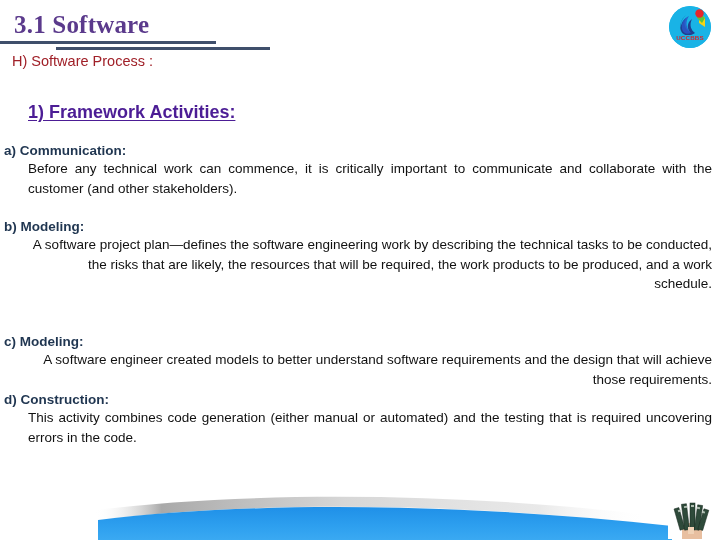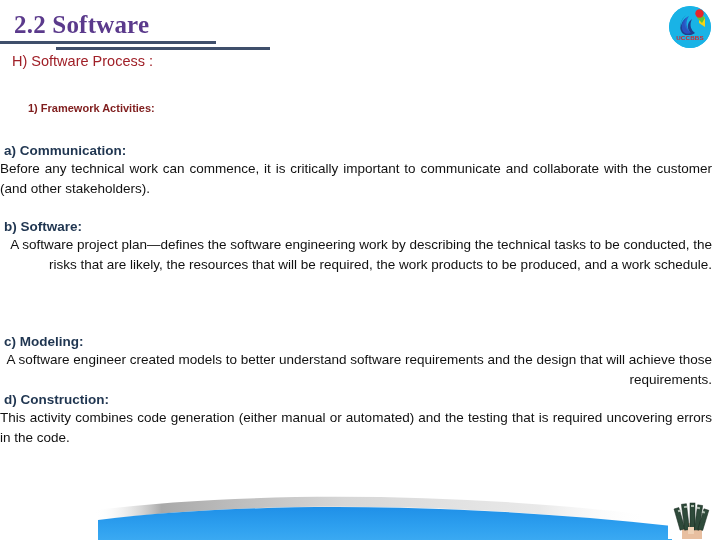--- a/index.html
+++ b/index.html
@@ -71,23 +71,24 @@
     top: 53px;
     font-size: 14.5px;
     font-weight: normal;
     color: #a02028;
     white-space: nowrap;
   }
   .h-framework {
     position: absolute;
     left: 28px;
     top: 102px;
-    font-size: 11px;
+    font-size: 18px;
     font-weight: bold;
-    color: #7f1d1d;
+    color: #4c1d95;
+    text-decoration: underline;
     text-underline-offset: 2px;
     white-space: nowrap;
   }
 
   
   .block {
     position: absolute;
     left: 0px;
     width: 720px;
   }
@@ -95,20 +96,21 @@
     font-size: 13.5px;
     font-weight: bold;
     color: #1f3550;
     padding-left: 4px;
     line-height: 17px;
   }
   .block-body {
     font-size: 13.5px;
     color: #111111;
     line-height: 19.5px;
+    padding-left: 28px;
     padding-right: 8px;
     text-align: justify;
     text-justify: inter-word;
   }
   .block-body.nojust {
     text-align: right;
   }
 
   
   .bottom-deco {
@@ -125,21 +127,21 @@
     bottom: 1px;
     width: 48px;
     height: 40px;
   }
 </style>
 </head>
 <body>
 
 <div class="slide">
 
-  <div class="slide-title">2.2 Software</div>
+  <div class="slide-title">3.1 Software</div>
   <div class="title-rule-a"></div>
   <div class="title-rule-b"></div>
 
   <div class="logo">
     <svg width="42" height="42" viewBox="0 0 42 42" xmlns="http://www.w3.org/2000/svg">
       <circle cx="21" cy="21" r="21" fill="#19b3e6"></circle>
       <path d="M30 6 L36 12 L36 21 L30 17 Z" fill="#f5d416"></path>
       <path d="M30 6 L36 12 L33 17 L28 12 Z" fill="#5ec43a"></path>
       <circle cx="30.5" cy="7.5" r="4.2" fill="#e8262a"></circle>
       <path d="M17 9 C11 15 10 21 14 27 C10 22 12 16 17 12 C14 18 16 23 21 26 C17 21 19 16 23 13 C20 19 22 24 26 27 C21 31 14 30 12 25 C10 20 12 13 17 9 Z" fill="#1f3f8f"></path>
@@ -151,21 +153,21 @@
 
   <div class="h-process">H) Software Process :</div>
   <div class="h-framework">1) Framework Activities:</div>
 
   <div class="block" style="top:142px;">
     <div class="block-head">a) Communication:</div>
     <div class="block-body">Before any technical work can commence, it is critically important to communicate and collaborate with the customer (and other stakeholders).</div>
   </div>
 
   <div class="block" style="top:218px;">
-    <div class="block-head">b) Software:</div>
+    <div class="block-head">b) Modeling:</div>
     <div class="block-body nojust">A software project plan—defines the software engineering work by describing the technical tasks to be conducted, the risks that are likely, the resources that will be required, the work products to be produced, and a work schedule.</div>
   </div>
 
   <div class="block" style="top:333px;">
     <div class="block-head">c) Modeling:</div>
     <div class="block-body nojust">A software engineer created models to better understand software requirements and the design that will achieve those requirements.</div>
   </div>
 
   <div class="block" style="top:391px;">
     <div class="block-head">d) Construction:</div>

